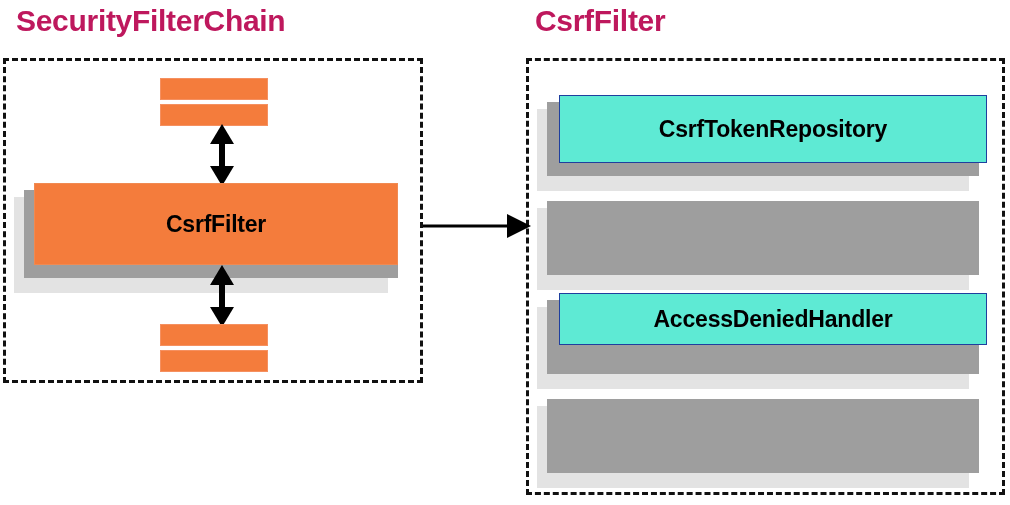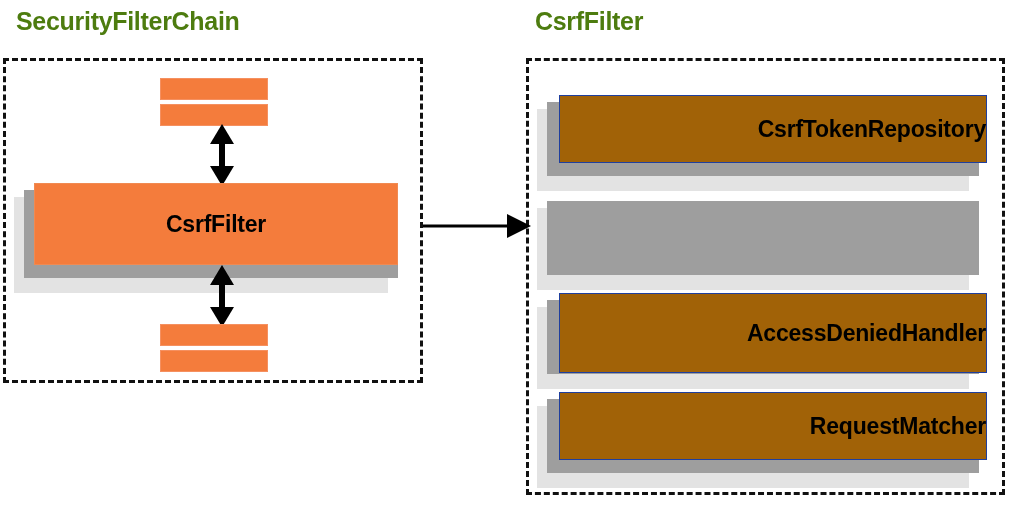--- a/index.html
+++ b/index.html
@@ -20,23 +20,23 @@
     left: 0; top: 0;
     width: 1010px;
     height: 505px;
   }
 
   
   .panel-title {
     position: absolute;
     font-family: "Liberation Sans", sans-serif;
     font-weight: bold;
-    font-size: 25px;
+    font-size: 30px;
     line-height: 30px;
-    color: #4d7c0f;
+    color: #be185d;
     white-space: nowrap;
     letter-spacing: -0.3px;
   }
   #title-left  { left: 16px;  top: 6px; }
   #title-right { left: 535px; top: 6px; }
 
   
   .dashed-box {
     position: absolute;
     border: 3px dashed #111111;
@@ -74,23 +74,22 @@
     letter-spacing: -0.2px;
   }
 
   
   .card.orange .face {
     background: #f47c3c;
     border: 1px solid #f08a52;
   }
   
   .card.blue .face {
-    background: #a16207;
+    background: #5eead4;
     border: 1.5px solid #1f3f9e;
-    justify-content: flex-end;
   }
 
   
   .bar {
     position: absolute;
     background: #f47c3c;
     border: 1px solid #f59060;
     box-sizing: border-box;
   }
 
@@ -153,26 +152,23 @@
   </div>
 
   <div class="card blue" style="left:537px; top:194px; width:452px; height:86px;">
     <div class="shade-back" style="width:432px; height:82px; left:0; top:14px;"></div>
     <div class="shade-mid" style="width:432px; height:74px; left:10px; top:7px;"></div>
   </div>
 
   <div class="card blue" style="left:537px; top:293px; width:452px; height:86px;">
     <div class="shade-back" style="width:432px; height:82px; left:0; top:14px;"></div>
     <div class="shade-mid" style="width:432px; height:74px; left:10px; top:7px;"></div>
-    <div class="face" style="left:22px; top:0; width:428px; height:80px;">
+    <div class="face" style="left:22px; top:0; width:428px; height:52px;">
       <span>AccessDeniedHandler</span>
     </div>
   </div>
 
   <div class="card blue" style="left:537px; top:392px; width:452px; height:86px;">
     <div class="shade-back" style="width:432px; height:82px; left:0; top:14px;"></div>
     <div class="shade-mid" style="width:432px; height:74px; left:10px; top:7px;"></div>
-    <div class="face" style="left:22px; top:0; width:428px; height:68px;">
-      <span>RequestMatcher</span>
-    </div>
   </div>
 
 </div>
 
 </body></html>

